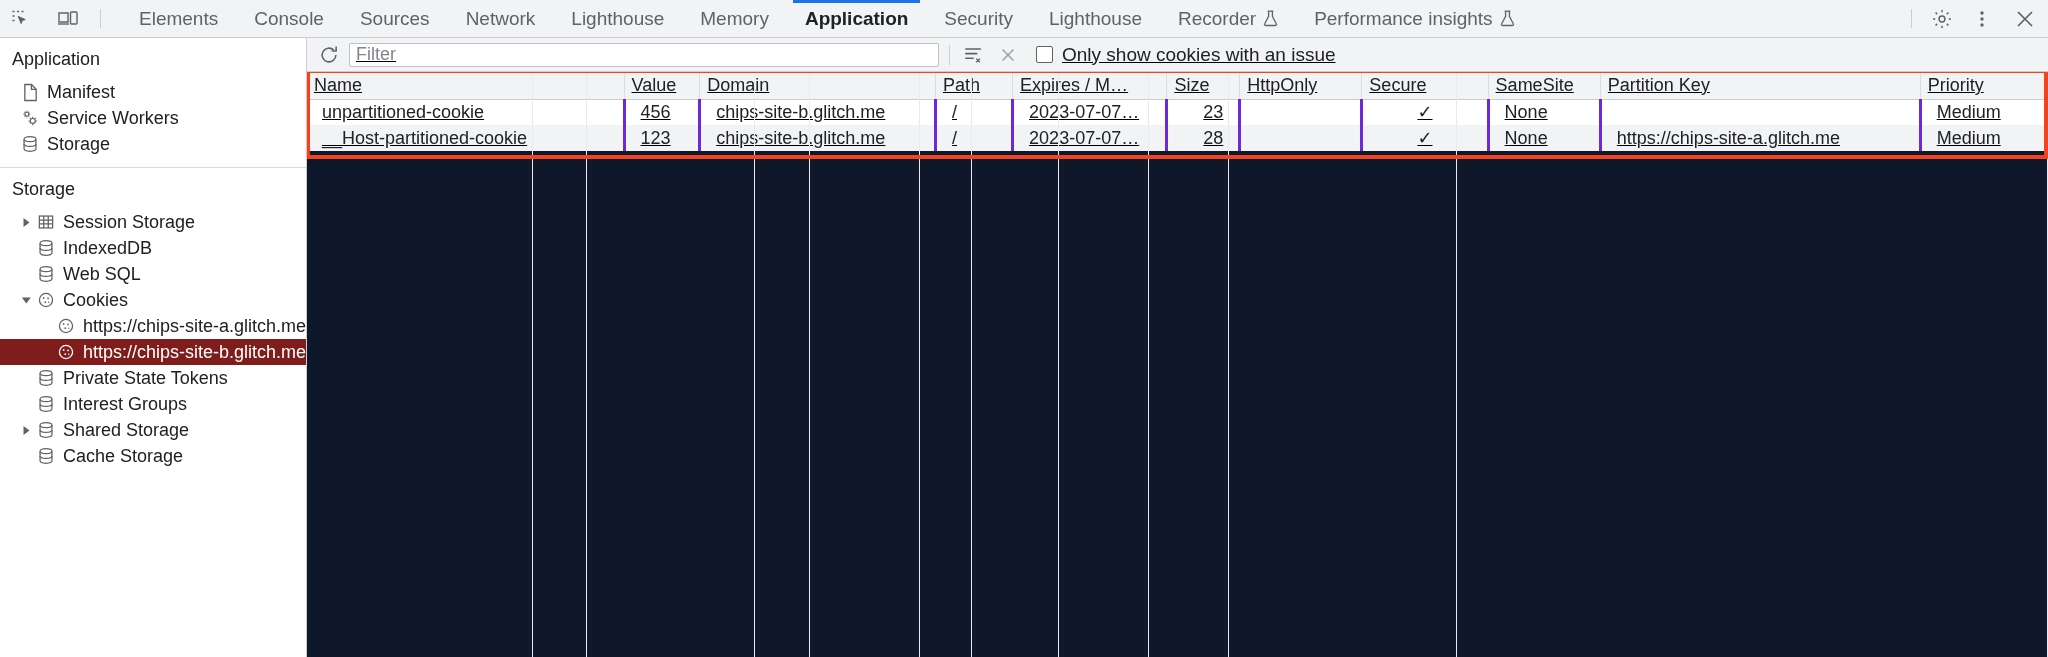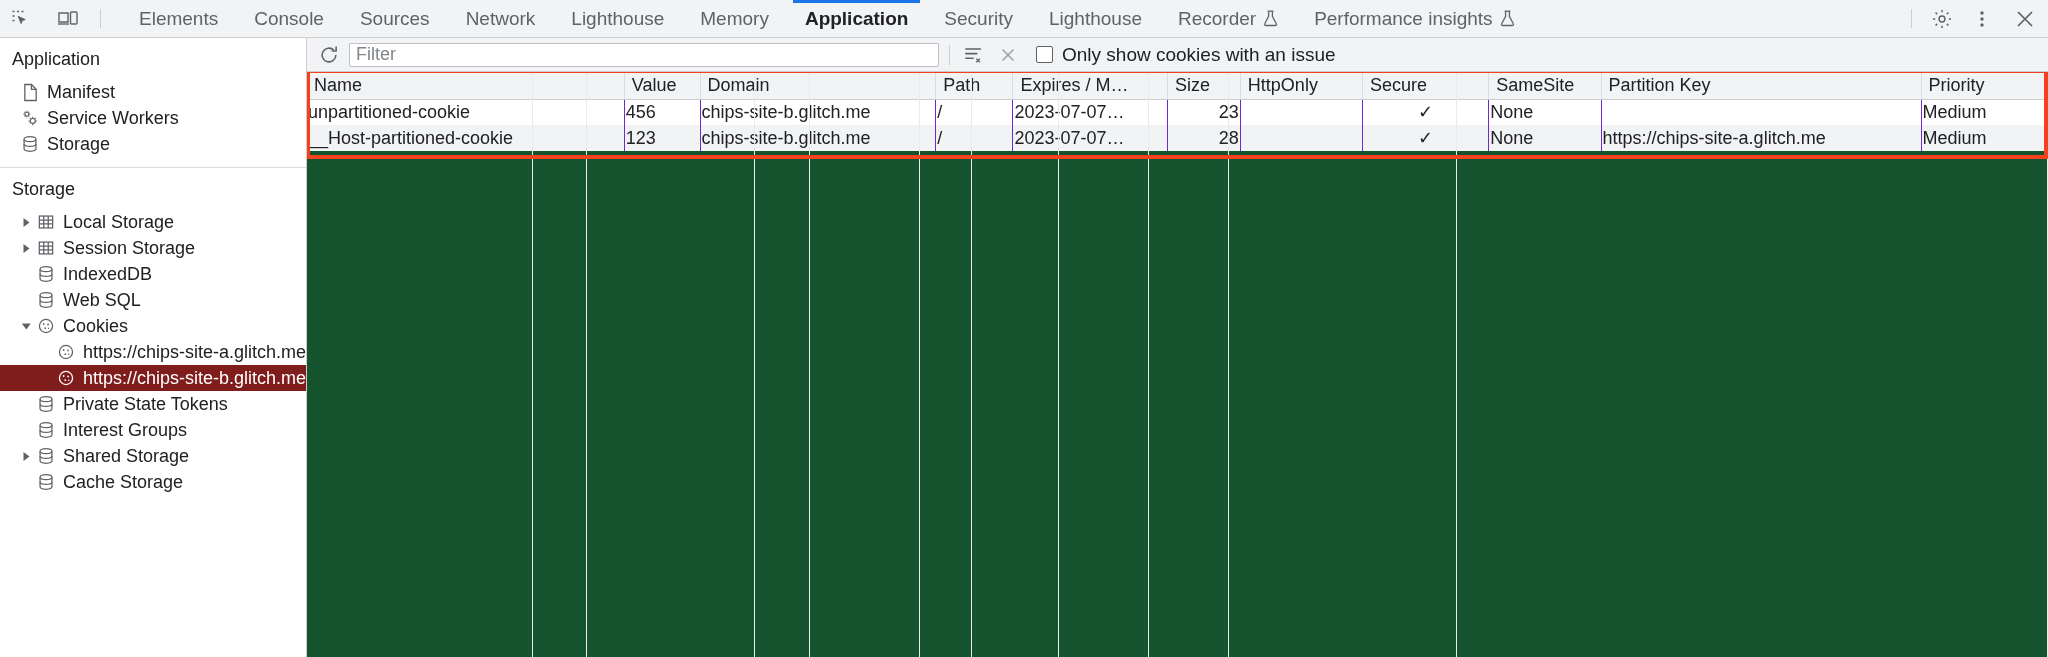--- a/index.html
+++ b/index.html
@@ -88,21 +88,21 @@
     width: 24px; flex: 0 0 24px;
     display: flex; align-items: center; justify-content: center;
     color: #5f6368;
   }
   .tree-item.sel .ico { color: #fff; }
   .tree-item .lbl { padding-left: 5px; }
   .indent-1 { padding-left: 18px; }
   .indent-2 { padding-left: 38px; }
 
   
-  .main { flex: 1; display: flex; flex-direction: column; background: #14532d; min-width: 0; }
+  .main { flex: 1; display: flex; flex-direction: column; background: #0f172a; min-width: 0; text-decoration: underline; }
   .filter-bar {
     height: 34px;
     background: #f1f3f4;
     border-bottom: 1px solid #cdcdcd;
     display: flex; align-items: center;
     padding: 0 8px;
     gap: 6px;
   }
   .fb-btn {
     width: 28px; height: 26px;
@@ -151,22 +151,22 @@
     height: 27px;
     padding: 0 7px;
     border-right: 1px solid #dadce0;
     border-bottom: 1px solid #cdcdcd;
     white-space: nowrap;
     overflow: hidden;
     text-overflow: ellipsis;
   }
   table.grid td {
     height: 26px;
-    padding: 0 1px;
-    border-right: 1px solid #6d28d9;
+    padding: 0 15px;
+    border-right: 3px solid #6d28d9;
     white-space: nowrap;
     overflow: hidden;
     text-overflow: ellipsis;
   }
   table.grid tr.row-even td { background: #ffffff; }
   table.grid tr.row-odd  td { background: #f2f3f4; }
   td.num { text-align: right; }
   td.center { text-align: center; }
   td.name-cell { padding-left: 27px; }
 
@@ -313,34 +313,20 @@
               </svg>
             </span>
             <span class="lbl">Storage</span>
           </div>
         </div>
     </div>
 
     <div class="side-section" style="flex:1;">
       <div class="side-title">Storage</div>
       <div id="storage-items">
-          <div class="tree-item indent-1">
-            <span class="twisty">
-              <svg width="9" height="11" viewBox="0 0 9 11" fill="#5f6368">
-                <path d="M1.5 1l6 4.5-6 4.5z"></path>
-              </svg>
-            </span>
-            <span class="ico">
-              <svg width="18" height="18" viewBox="0 0 20 20" fill="none" stroke="#5f6368" stroke-width="1.4">
-                <rect x="2.6" y="3.4" width="14.8" height="13.2"></rect>
-                <path d="M2.6 7.8h14.8M2.6 12.2h14.8M7.5 3.4v13.2M12.5 3.4v13.2"></path>
-              </svg>
-            </span>
-            <span class="lbl">Local Storage</span>
-          </div>
           <div class="tree-item indent-1">
             <span class="twisty">
               <svg width="9" height="11" viewBox="0 0 9 11" fill="#5f6368">
                 <path d="M1.5 1l6 4.5-6 4.5z"></path>
               </svg>
             </span>
             <span class="ico">
               <svg width="18" height="18" viewBox="0 0 20 20" fill="none" stroke="#5f6368" stroke-width="1.4">
                 <rect x="2.6" y="3.4" width="14.8" height="13.2"></rect>
                 <path d="M2.6 7.8h14.8M2.6 12.2h14.8M7.5 3.4v13.2M12.5 3.4v13.2"></path>

